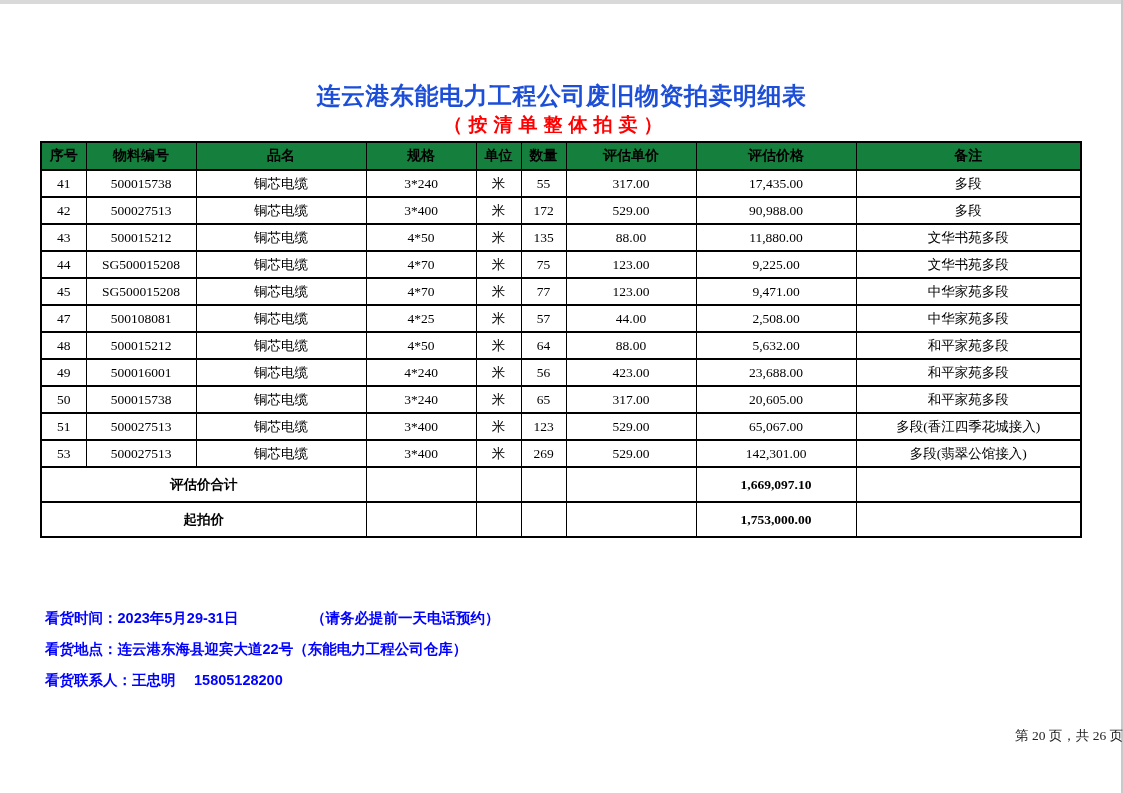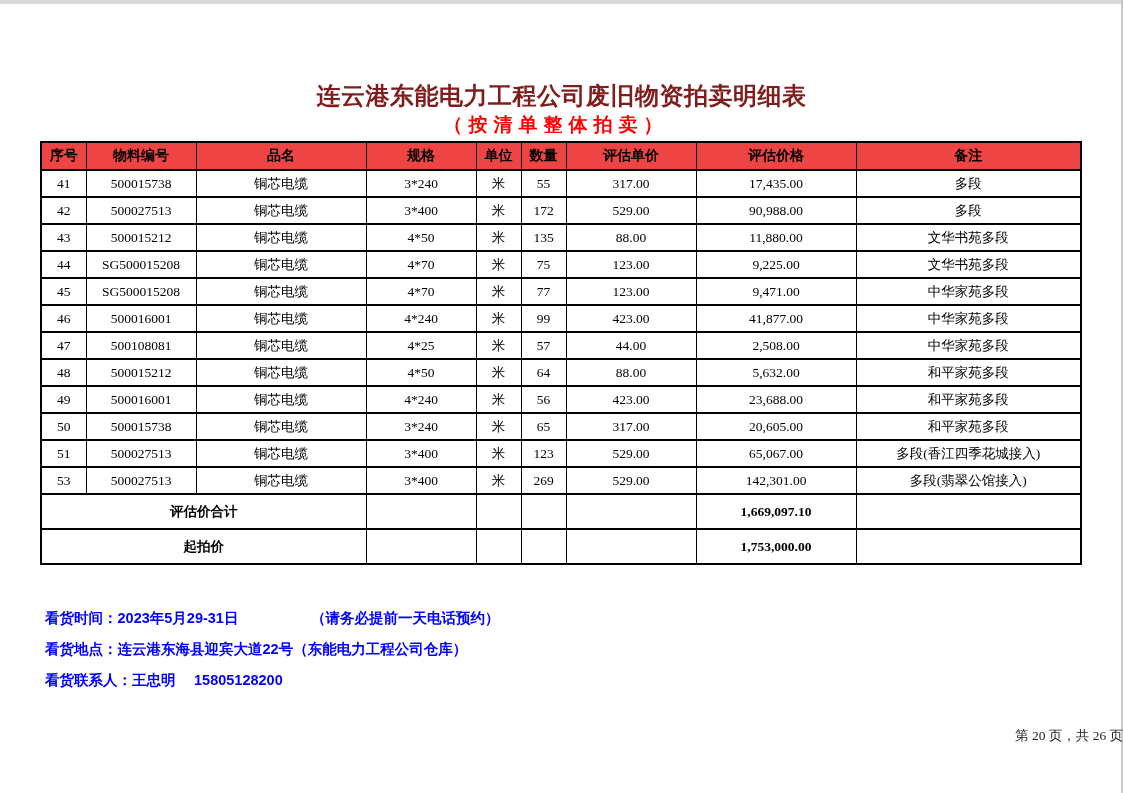--- a/index.html
+++ b/index.html
@@ -16,21 +16,21 @@
     background: #d9d9d9;
   }
   .right-edge {
     position: absolute; top: 0; right: 0;
     width: 2px; height: 793px;
     background: #c9c9c9;
   }
   .doc-title {
     position: absolute; top: 80px; left: 0;
     width: 1123px; text-align: center;
-    font-size: 24px; font-weight: bold; color: #7f1d1d;
+    font-size: 24px; font-weight: bold; color: #1d4ed8;
     letter-spacing: 0.5px;
   }
   .doc-subtitle {
     position: absolute; top: 112px; left: 0;
     width: 1112px; text-align: center;
     font-size: 19px; font-weight: bold; color: #ff0000;
     letter-spacing: 6px;
   }
   table.items {
     position: absolute; top: 141px; left: 40px;
@@ -44,21 +44,21 @@
     border-right: 1px solid #000;
     border-top: 2px solid #000;
     border-bottom: 2px solid #000;
     text-align: center;
     vertical-align: middle;
     padding: 0 2px;
     overflow: hidden;
     white-space: nowrap;
   }
   table.items th {
-    background: #ef4444;
+    background: #15803d;
     font-family: Liberation Sans, sans-serif;
     font-weight: bold;
     font-size: 14px;
     color: #000;
     height: 26px;
   }
   table.items td {
     font-family: "Liberation Serif", serif;
     font-size: 13.5px;
     color: #000;
@@ -176,31 +176,20 @@
         <td>SG500015208</td>
         <td>铜芯电缆</td>
         <td>4*70</td>
         <td>米</td>
         <td>77</td>
         <td>123.00</td>
         <td>9,471.00</td>
         <td>中华家苑多段</td>
       </tr>
       <tr class="data">
-        <td>46</td>
-        <td>500016001</td>
-        <td>铜芯电缆</td>
-        <td>4*240</td>
-        <td>米</td>
-        <td>99</td>
-        <td>423.00</td>
-        <td>41,877.00</td>
-        <td>中华家苑多段</td>
-      </tr>
-      <tr class="data">
         <td>47</td>
         <td>500108081</td>
         <td>铜芯电缆</td>
         <td>4*25</td>
         <td>米</td>
         <td>57</td>
         <td>44.00</td>
         <td>2,508.00</td>
         <td>中华家苑多段</td>
       </tr>

